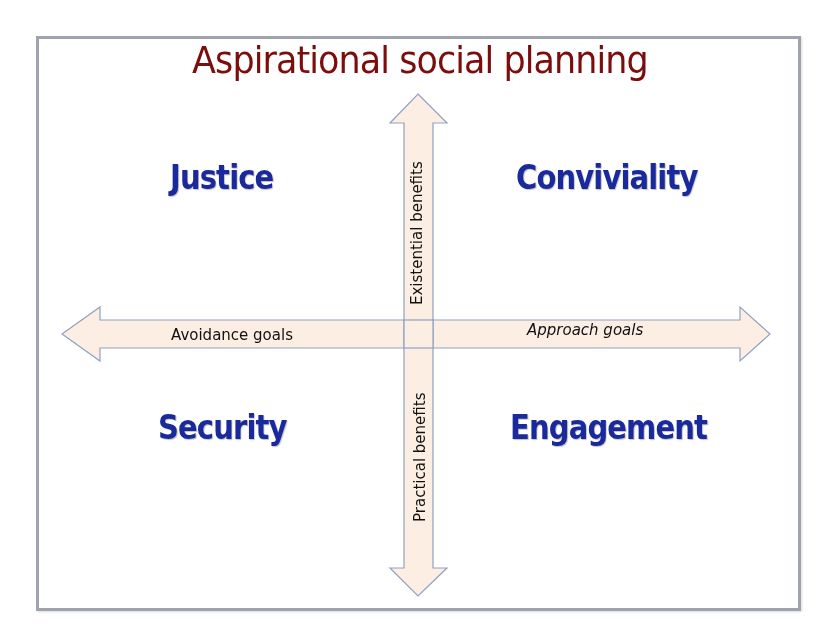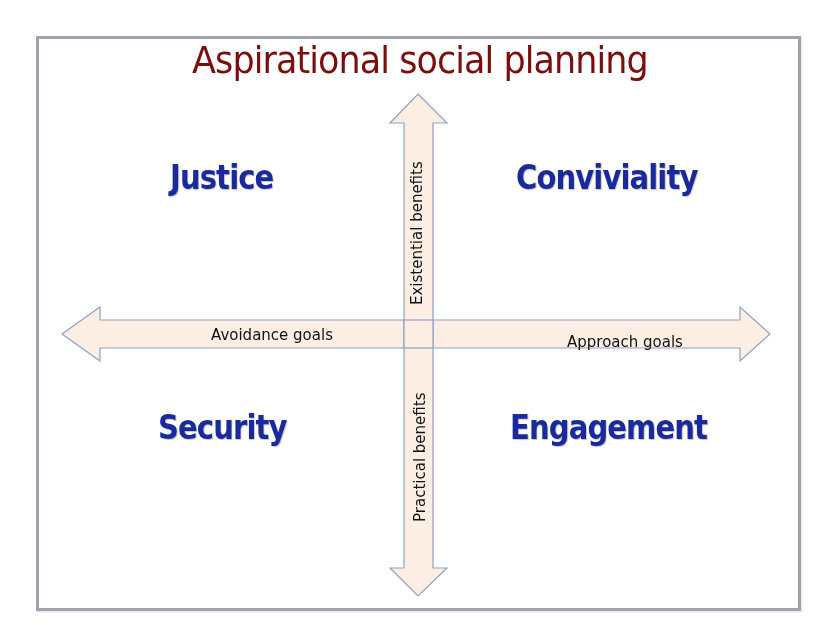--- a/index.html
+++ b/index.html
@@ -19,21 +19,20 @@
     .quad {
       position: absolute; font-family: "DejaVu Sans", sans-serif; font-weight: bold;
       font-size: 33px; color: #1a2a9c; letter-spacing: -1px;
       text-shadow: 1px 1px 1px rgba(0,0,0,0.25);
       transform: scaleX(0.88); transform-origin: left center;
       white-space: nowrap;
     }
     .axis-label {
       position: absolute; font-family: "DejaVu Sans", sans-serif; font-size: 15px; color: #111111;
       white-space: nowrap;
-      margin-left: 40px;
     }
     .vlabel {
       position: absolute; font-family: "DejaVu Sans", sans-serif; font-size: 15px; color: #111111;
       white-space: nowrap; transform-origin: left top; transform: rotate(-90deg);
     }
   </style>
 </head>
 <body>
 
 <div class="frame"></div>
@@ -48,16 +47,16 @@
 
   <rect x="404" y="320" width="29" height="28" fill="#fdeee3" stroke="#8fa1c4" stroke-width="1.2"></rect>
 </svg>
 
 <div class="quad" style="left:170px; top:158px;">Justice</div>
 <div class="quad" style="left:516px; top:158px;">Conviviality</div>
 <div class="quad" style="left:158px; top:408px;">Security</div>
 <div class="quad" style="left:510px; top:408px;">Engagement</div>
 
 <div class="axis-label" style="left:171px; top:326px;">Avoidance goals</div>
-<div class="axis-label" style="left:527px; top:333px;">Approach goals</div>
+<div class="axis-label" style="left:527px; top:321px;font-style:italic;">Approach goals</div>
 
 <div class="vlabel" style="left:408px; top:305px;">Existential benefits</div>
 <div class="vlabel" style="left:411px; top:522px;">Practical benefits</div>
 
 </body></html>

